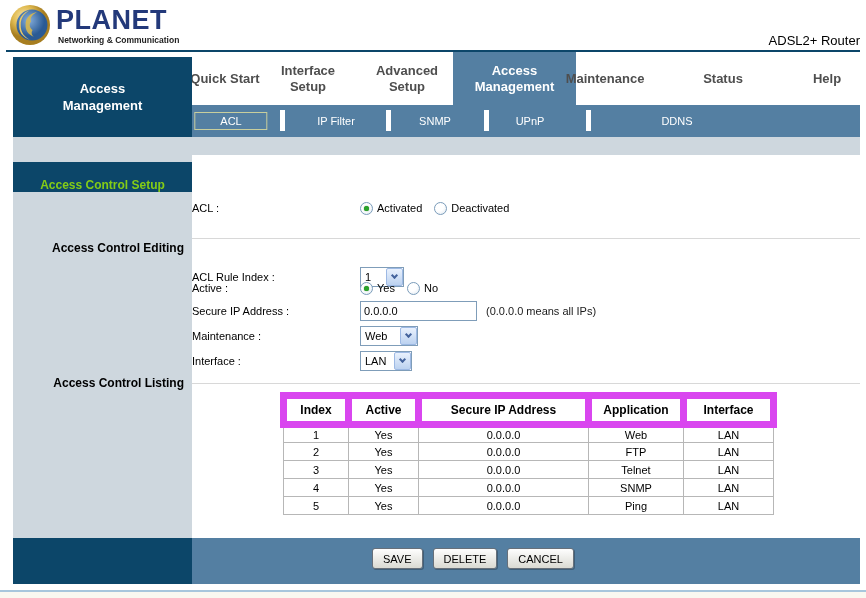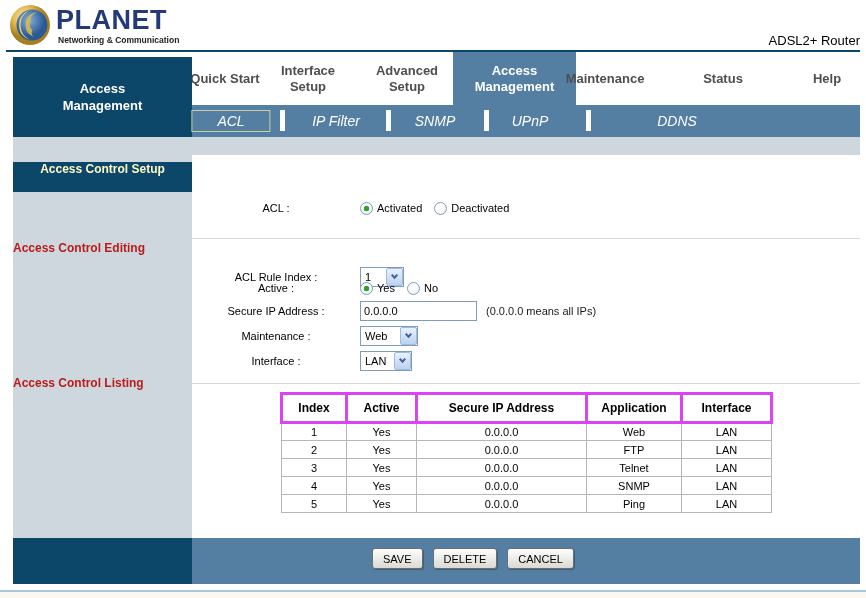--- a/index.html
+++ b/index.html
@@ -21,33 +21,33 @@
        justify-content:center;text-align:center;font-size:13px;font-weight:bold;
        color:#4E4E4E;line-height:16px;cursor:pointer;}
   .tab.active{background:#547FA2;color:#fff;}
   
   .side-title{position:absolute;left:13px;top:57px;width:179px;height:80px;background:#0C4669;
        display:flex;align-items:center;justify-content:center;text-align:center;
        color:#fff;font-size:13px;font-weight:bold;line-height:17px;padding:0 30px;}
   
   .subnav{position:absolute;left:192px;top:105px;width:668px;height:32px;background:#547FA2;}
   .subitem{position:absolute;top:50%;transform:translate(-50%,-50%);color:#fff;
-       font-size:14px;cursor:pointer;padding:2px 25px;white-space:nowrap;font-style:italic;}
+       font-size:11px;cursor:pointer;padding:2px 25px;white-space:nowrap;}
   .subitem.selected{border:1px solid #C8CE9D;}
   .subsep{position:absolute;top:5px;width:5px;height:21px;background:#fff;}
   .graystrip{position:absolute;left:13px;top:137px;width:847px;height:18px;background:#CED7DE;}
   
   .sidebar{position:absolute;left:13px;top:155px;width:179px;height:383px;background:#CED7DE;}
-  .side-section{position:absolute;left:0;width:179px;height:30px;background:#0C4669;color:#fef9c3;
-       font-size:12px;font-weight:bold;display:flex;align-items:flex-start;justify-content:center;}
-  .side-label{position:absolute;left:0;width:171px;font-size:12px;
-       font-weight:bold;color:#b91c1c;}
+  .side-section{position:absolute;left:0;width:179px;height:30px;background:#0C4669;color:#84cc16;
+       font-size:12px;font-weight:bold;display:flex;align-items:flex-end;justify-content:center;}
+  .side-label{position:absolute;left:0;width:171px;text-align:right;font-size:12px;
+       font-weight:bold;color:#000000;}
   
   .hrow{position:absolute;left:192px;display:flex;align-items:center;height:22px;}
-  .flabel{width:168px;text-align:center;font-size:11px;color:#000;flex:none;}
+  .flabel{width:168px;text-align:left;font-size:11px;color:#000;flex:none;}
   .sep{position:absolute;left:192px;width:668px;height:1px;background:#D8D8D8;}
   
   .radio{width:13px;height:13px;border-radius:50%;border:1px solid #7B9CBA;flex:none;
        background:radial-gradient(circle at 35% 30%,#fff 45%,#DDE7F0);display:inline-flex;
        align-items:center;justify-content:center;margin-right:4px;cursor:pointer;}
   .radio.checked::after{content:"";width:5px;height:5px;border-radius:50%;background:#2AA32A;
        box-shadow:0 0 1px #157015;}
   .rlabel{font-size:11px;margin-right:12px;}
   
   .select{height:20px;border:1px solid #7F9DB9;background:#fff;display:inline-flex;
@@ -57,21 +57,21 @@
        background:linear-gradient(#E9F1FD,#BCD2F0);display:flex;align-items:center;
        justify-content:center;flex:none;}
   .select .chev{width:5px;height:5px;border-right:2px solid #44639C;border-bottom:2px solid #44639C;
        transform:rotate(45deg);margin-top:-3px;}
   
   .tinput{height:20px;width:117px;border:1px solid #7F9DB9;font-size:11px;
        font-family:"Liberation Sans",sans-serif;padding:2px 3px;flex:none;}
   .hint{font-size:11px;color:#1A1A1A;margin-left:9px;}
   
   .acl-table{position:absolute;left:280px;top:392px;border-collapse:collapse;}
-  .acl-table th{border:3px solid #d946ef;font-size:12px;font-weight:bold;height:29px;
+  .acl-table th{border:7px solid #d946ef;font-size:12px;font-weight:bold;height:29px;
        background:#fff;padding:0 6px;}
   .acl-table td{border:1px solid #B7B7B7;font-size:11px;text-align:center;height:18px;padding:0;}
   
   .footer-navy{position:absolute;left:13px;top:538px;width:179px;height:46px;background:#0C4669;}
   .footer-steel{position:absolute;left:192px;top:538px;width:668px;height:46px;background:#547FA2;}
   .btnrow{position:absolute;left:372px;top:548px;display:flex;gap:10px;align-items:center;}
   .xpbtn{height:21px;padding:0 10px;font-size:11px;font-family:"Liberation Sans",sans-serif;
        color:#000;background:linear-gradient(#FEFEFE,#DADAD2);border:1px solid #67707A;
        border-radius:3px;box-shadow:1px 1px 0 rgba(0,0,0,.25);cursor:pointer;}
   .bottomline{position:absolute;left:0;top:590px;width:866px;height:2px;background:#A8C6DC;}

